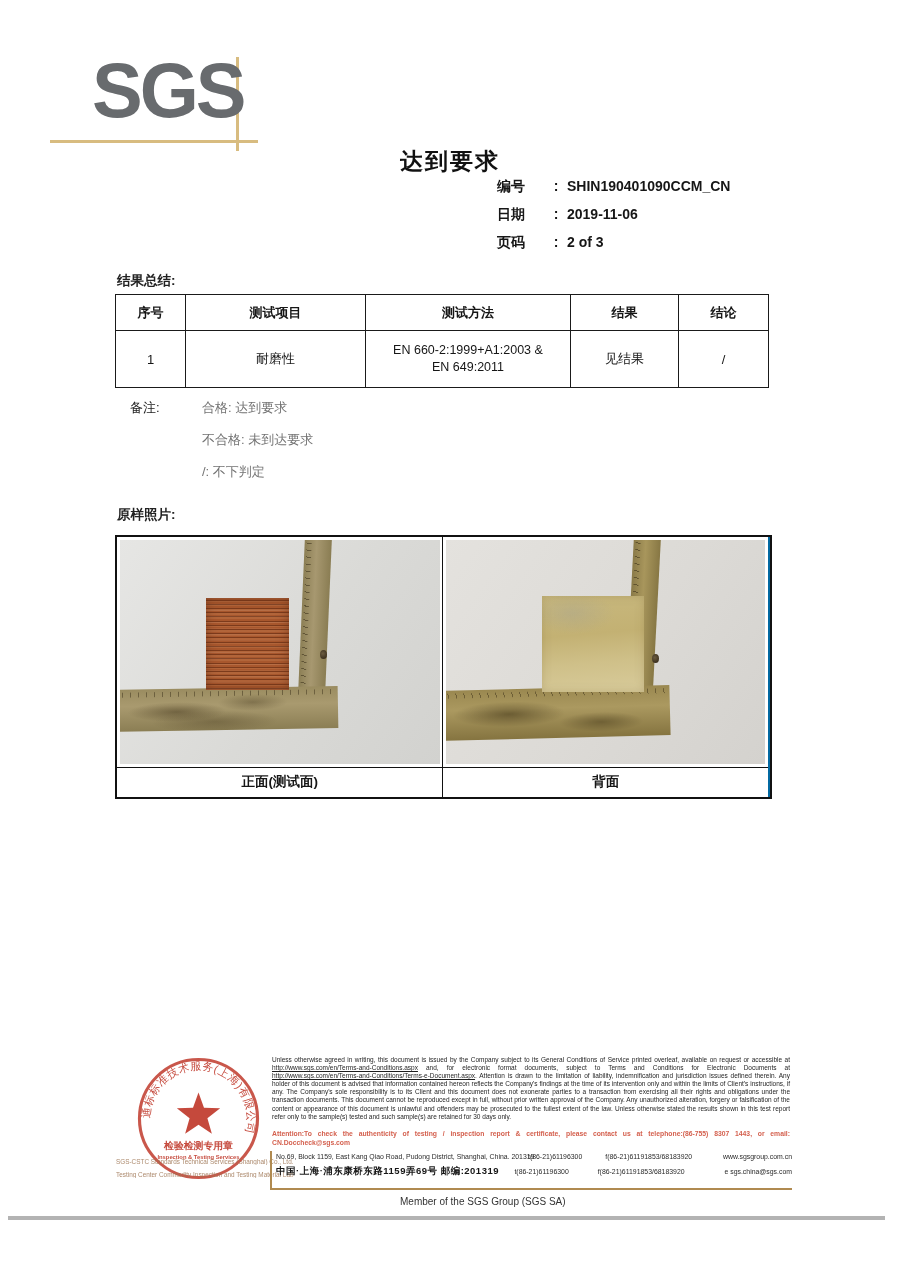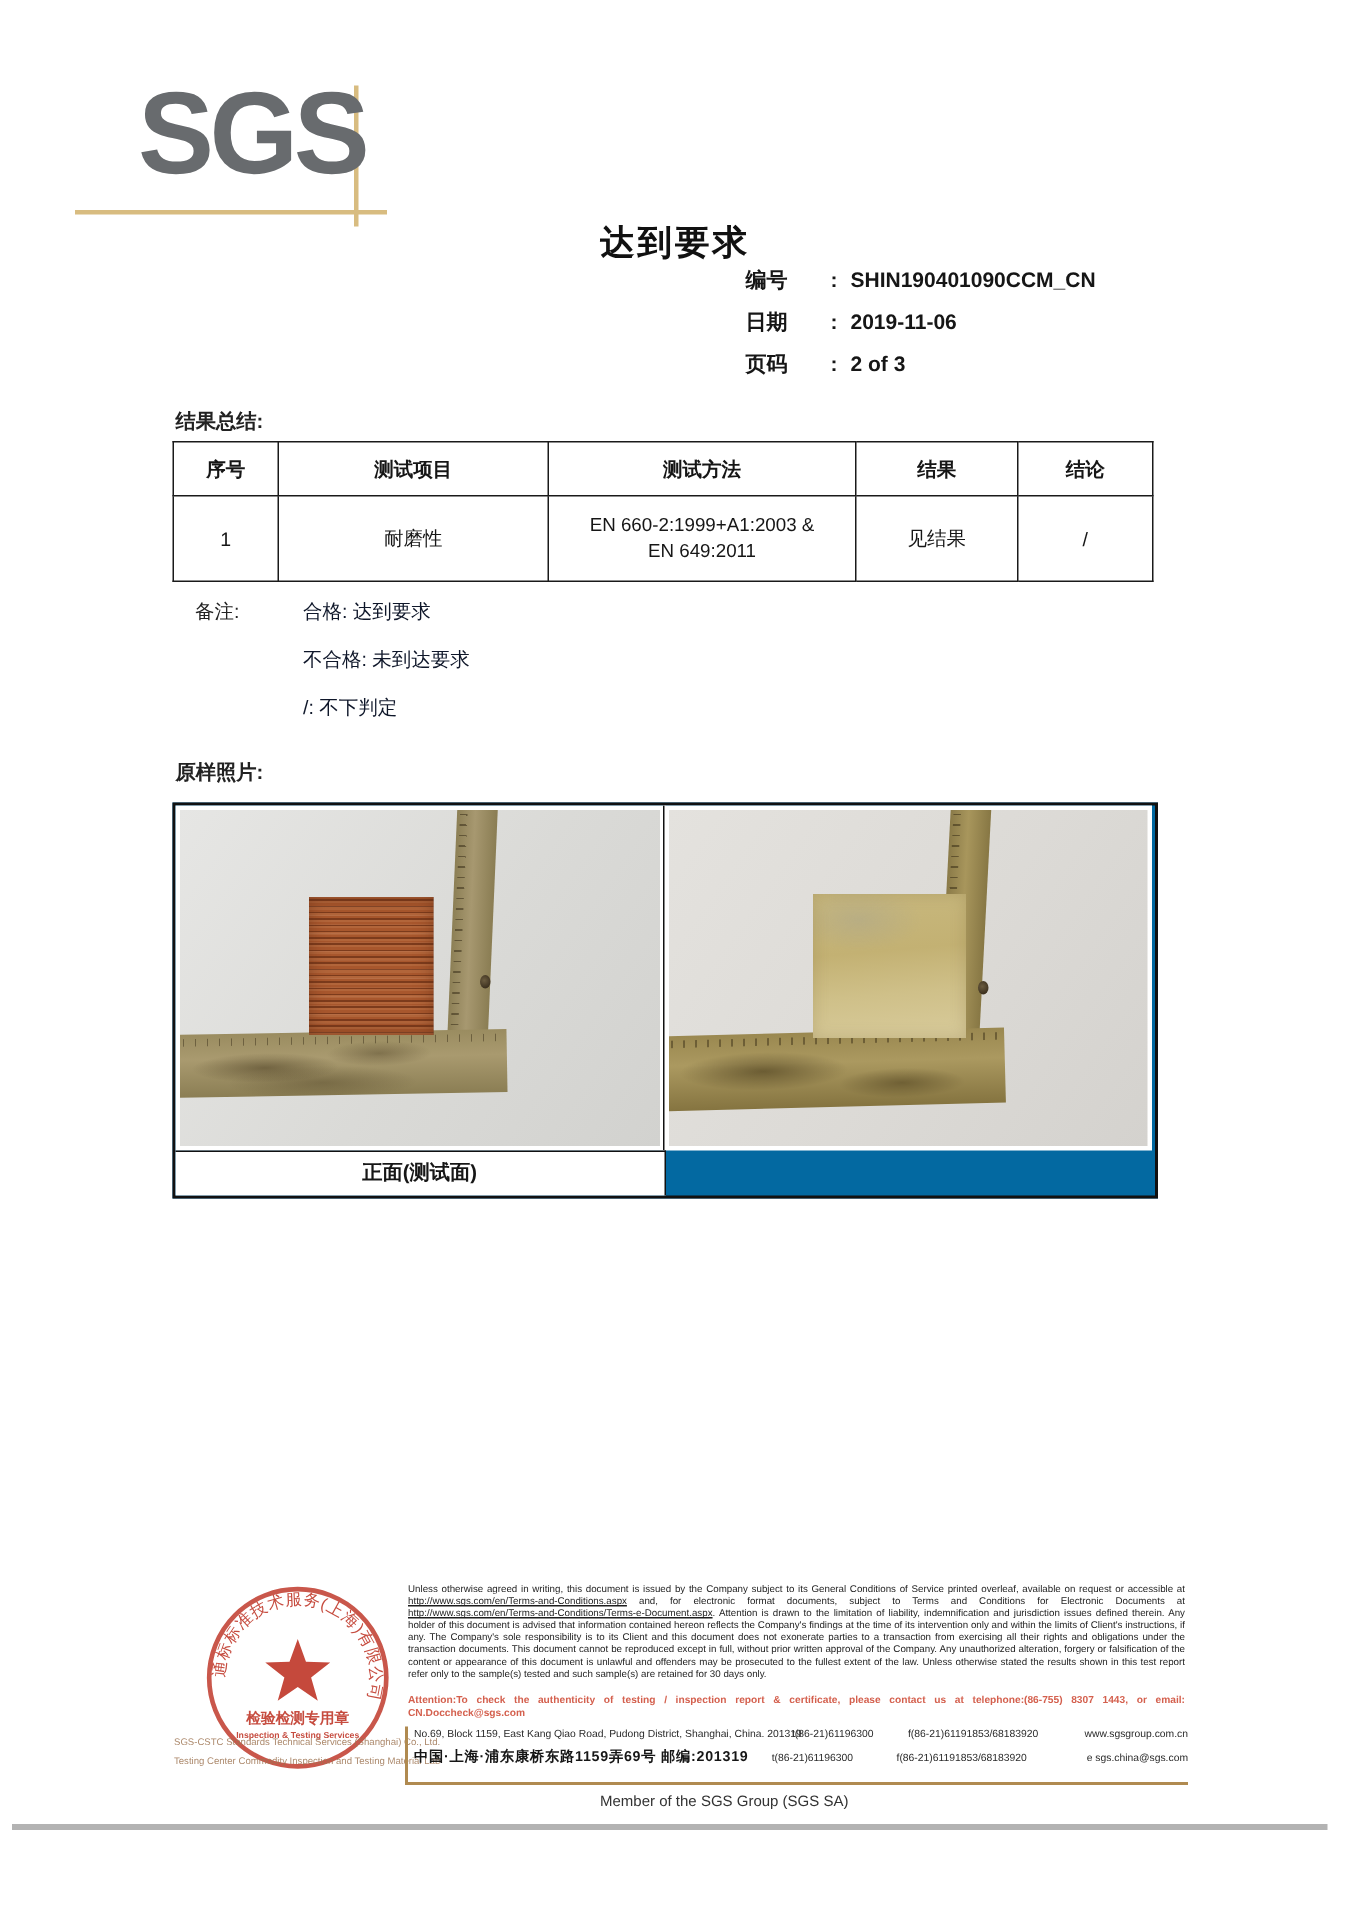--- a/index.html
+++ b/index.html
@@ -38,21 +38,21 @@
   }
   .sum-table th,.sum-table td{
     border:1.6px solid #1a1a1a;text-align:center;vertical-align:middle;
     font-size:13px;color:#161616;padding:0;
   }
   .sum-table th{height:35px;font-weight:600;}
   .sum-table td{height:56px;}
   .method-line{font-size:12.5px;line-height:17px;}
   
   .remarks-label{position:absolute;left:130px;top:399px;font-size:13px;color:#222;}
-  .remark-item{position:absolute;left:202px;font-size:13px;color:#0f172a;}
+  .remark-item{position:absolute;left:202px;font-size:13px;color:#737373;}
   
   .photo-table{
     position:absolute;left:115px;top:535px;width:653px;
     border:2px solid #111;display:flex;flex-wrap:wrap;background:#0369a1;
   }
   .photo-cell{
     width:50%;box-sizing:border-box;padding:3px;background:#fff;
   }
   .photo-cell.left{border-right:1.6px solid #111;}
   .photo-cell.right{border-left:1.6px solid #111;margin-left:-1.6px;}
@@ -223,20 +223,21 @@
   </div>
   <div class="photo-cell right">
     <div class="photo back">
       <div class="ruler-v" style="left:59%;height:74%;transform:rotate(3deg);transform-origin:top center;"></div>
       <div class="ruler-h" style="left:-6px;width:72%;top:66%;height:50px;transform:rotate(-1.5deg);"></div>
       <div class="sample tan" style="left:30%;top:25%;width:32%;height:43%;"></div>
       <div class="ruler-hole" style="left:64.5%;top:51%;"></div>
     </div>
   </div>
   <div class="caption-cell left">正面(测试面)</div>
+  <div class="caption-cell right">背面</div>
 </div>
 
 <svg class="stamp" viewBox="0 0 140 140">
   <defs>
     <path id="ringPath" d="M 23,70 a 47,47 0 1 1 94,0 a 47,47 0 1 1 -94,0"></path>
   </defs>
   <circle cx="70" cy="70" r="57" fill="none" stroke="#c0392b" stroke-width="3" opacity="0.85"></circle>
   <text font-size="10.5" fill="#c0392b" letter-spacing="0.5" opacity="0.9">
     <textPath href="#ringPath">通标标准技术服务(上海)有限公司</textPath>
   </text>

